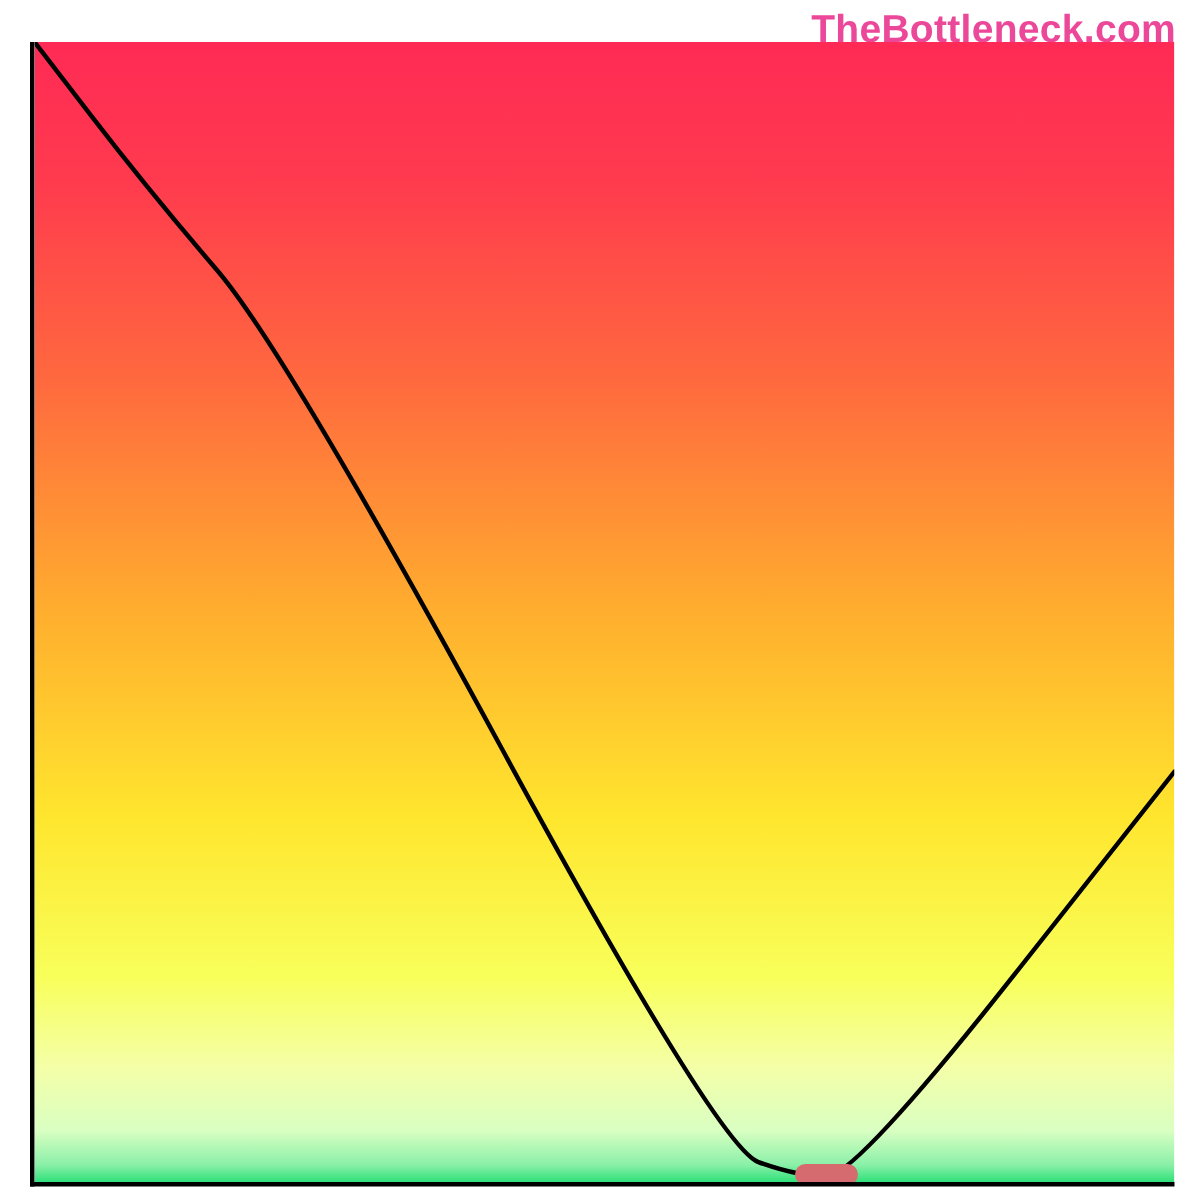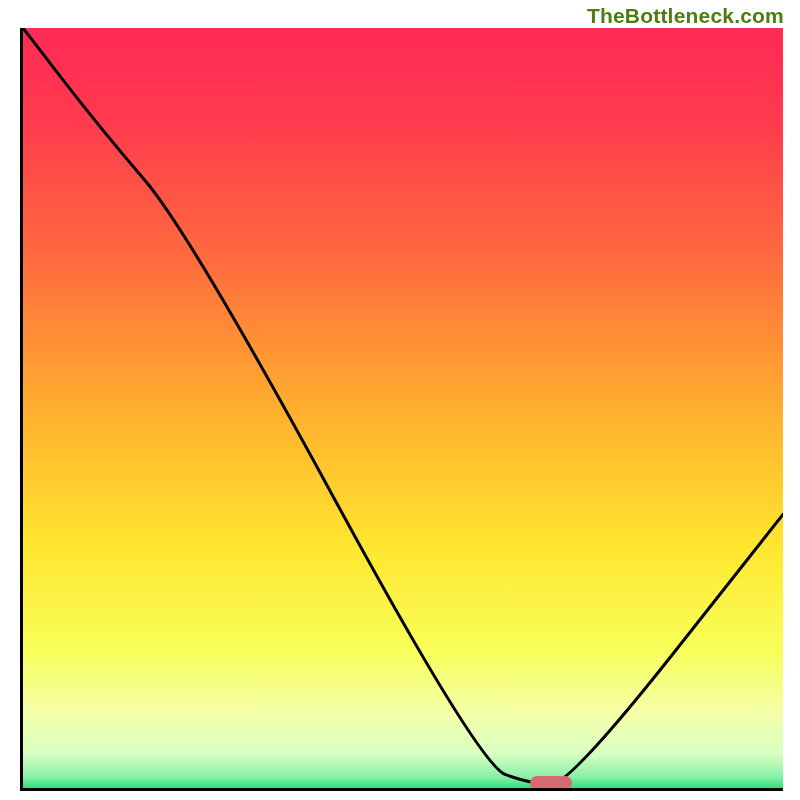--- a/index.html
+++ b/index.html
@@ -40,23 +40,23 @@
     position: absolute;
     width: 42px;
     height: 14px;
     border-radius: 7px;
     transform: translate(-50%, -50%);
   }
   .watermark {
     position: absolute;
     top: 4px;
     right: 16px;
-    font-size: 21px;
+    font-size: 26px;
     font-weight: 600;
-    color: #4d7c0f;
+    color: #ec4899;
     letter-spacing: 0.2px;
   }
 </style>
 </head>
 <body>
 
 <div class="frame">
 
   <div class="watermark">TheBottleneck.com</div>
 

